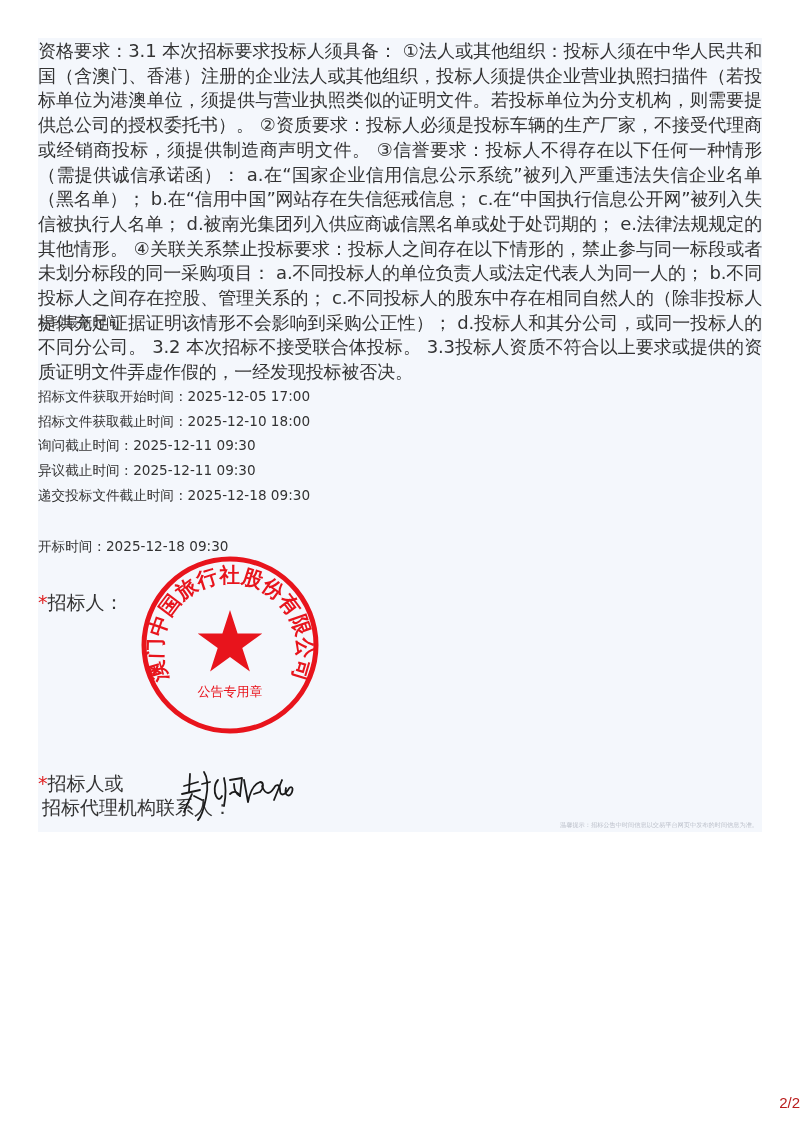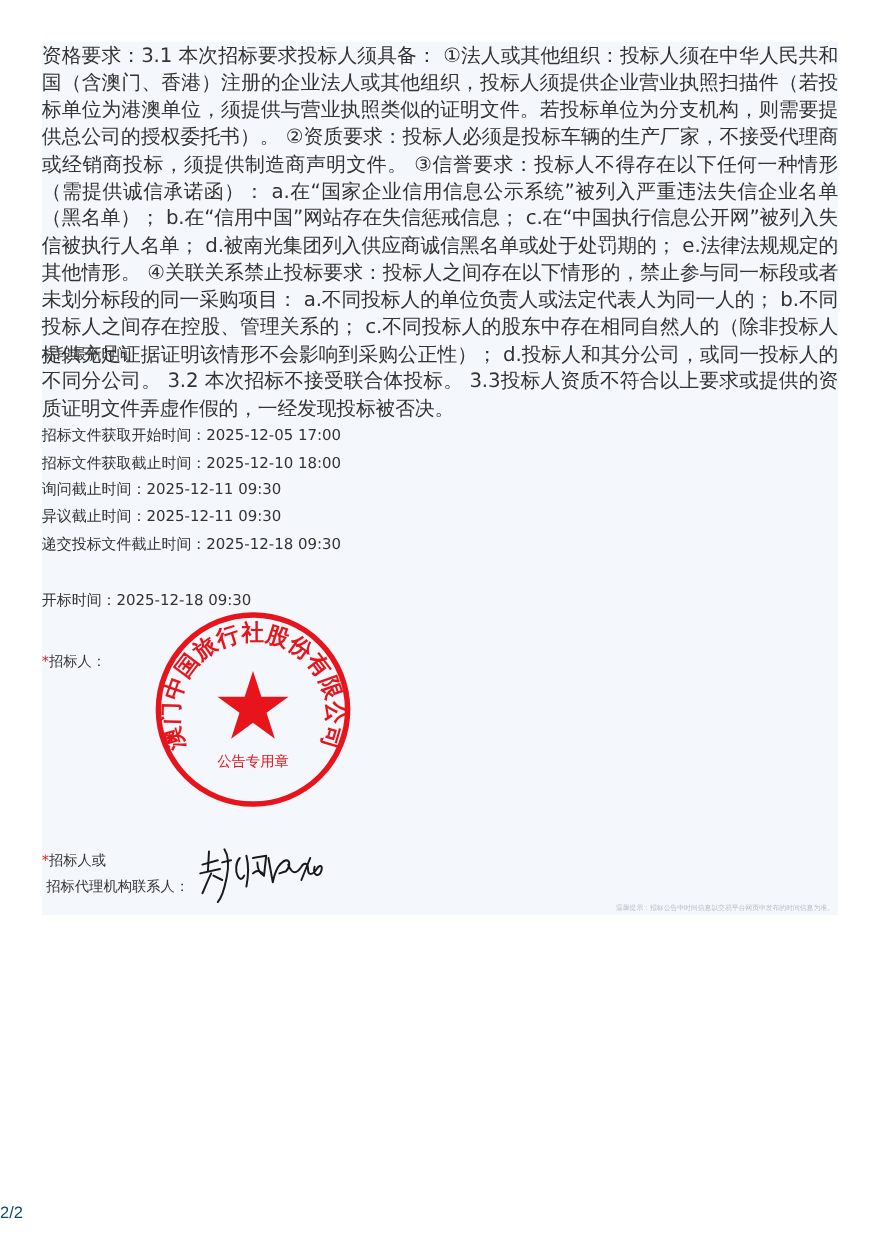--- a/index.html
+++ b/index.html
@@ -42,21 +42,21 @@
       white-space: nowrap;
     }
     .section-title {
       font-weight: normal;
     }
     .req-star {
       color: #e02020;
     }
     .label-text {
       position: absolute;
-      font-size: 13px;
+      font-size: 19px;
       line-height: 22px;
       white-space: nowrap;
     }
     .stamp {
       position: absolute;
       left: 101px;
       top: 516px;
       width: 182px;
       height: 182px;
     }
@@ -73,24 +73,24 @@
       bottom: 2px;
       font-size: 6.2px;
       color: #b9bec8;
       white-space: nowrap;
     }
     .page-number {
       position: absolute;
       left: 0;
       width: 800px;
       top: 1094px;
-      text-align: left;
+      text-align: right;
       font-family: "Liberation Sans", sans-serif;
       font-size: 15px;
-      color: #0c4a6e;
+      color: #b91c1c;
     }
   </style>
 </head>
 <body>
 
 <div class="panel">
 
   <div class="para" style="top:1px;">资格要求：3.1 本次招标要求投标人须具备： ①法人或其他组织：投标人须在中华人民共和国（含澳门、香港）注册的企业法人或其他组织，投标人须提供企业营业执照扫描件（若投标单位为港澳单位，须提供与营业执照类似的证明文件。若投标单位为分支机构，则需要提供总公司的授权委托书）。 ②资质要求：投标人必须是投标车辆的生产厂家，不接受代理商或经销商投标，须提供制造商声明文件。 ③信誉要求：投标人不得存在以下任何一种情形（需提供诚信承诺函）： a.在“国家企业信用信息公示系统”被列入严重违法失信企业名单（黑名单）； b.在“信用中国”网站存在失信惩戒信息； c.在“中国执行信息公开网”被列入失信被执行人名单； d.被南光集团列入供应商诚信黑名单或处于处罚期的； e.法律法规规定的其他情形。 ④关联关系禁止投标要求：投标人之间存在以下情形的，禁止参与同一标段或者未划分标段的同一采购项目： a.不同投标人的单位负责人或法定代表人为同一人的； b.不同投标人之间存在控股、管理关系的； c.不同投标人的股东中存在相同自然人的（除非投标人提供充足证据证明该情形不会影响到采购公正性）； d.投标人和其分公司，或同一投标人的不同分公司。 3.2 本次招标不接受联合体投标。 3.3投标人资质不符合以上要求或提供的资质证明文件弄虚作假的，一经发现投标被否决。</div>
 
   <div class="line-block section-title" style="top:272px;">标段最新时间</div>

